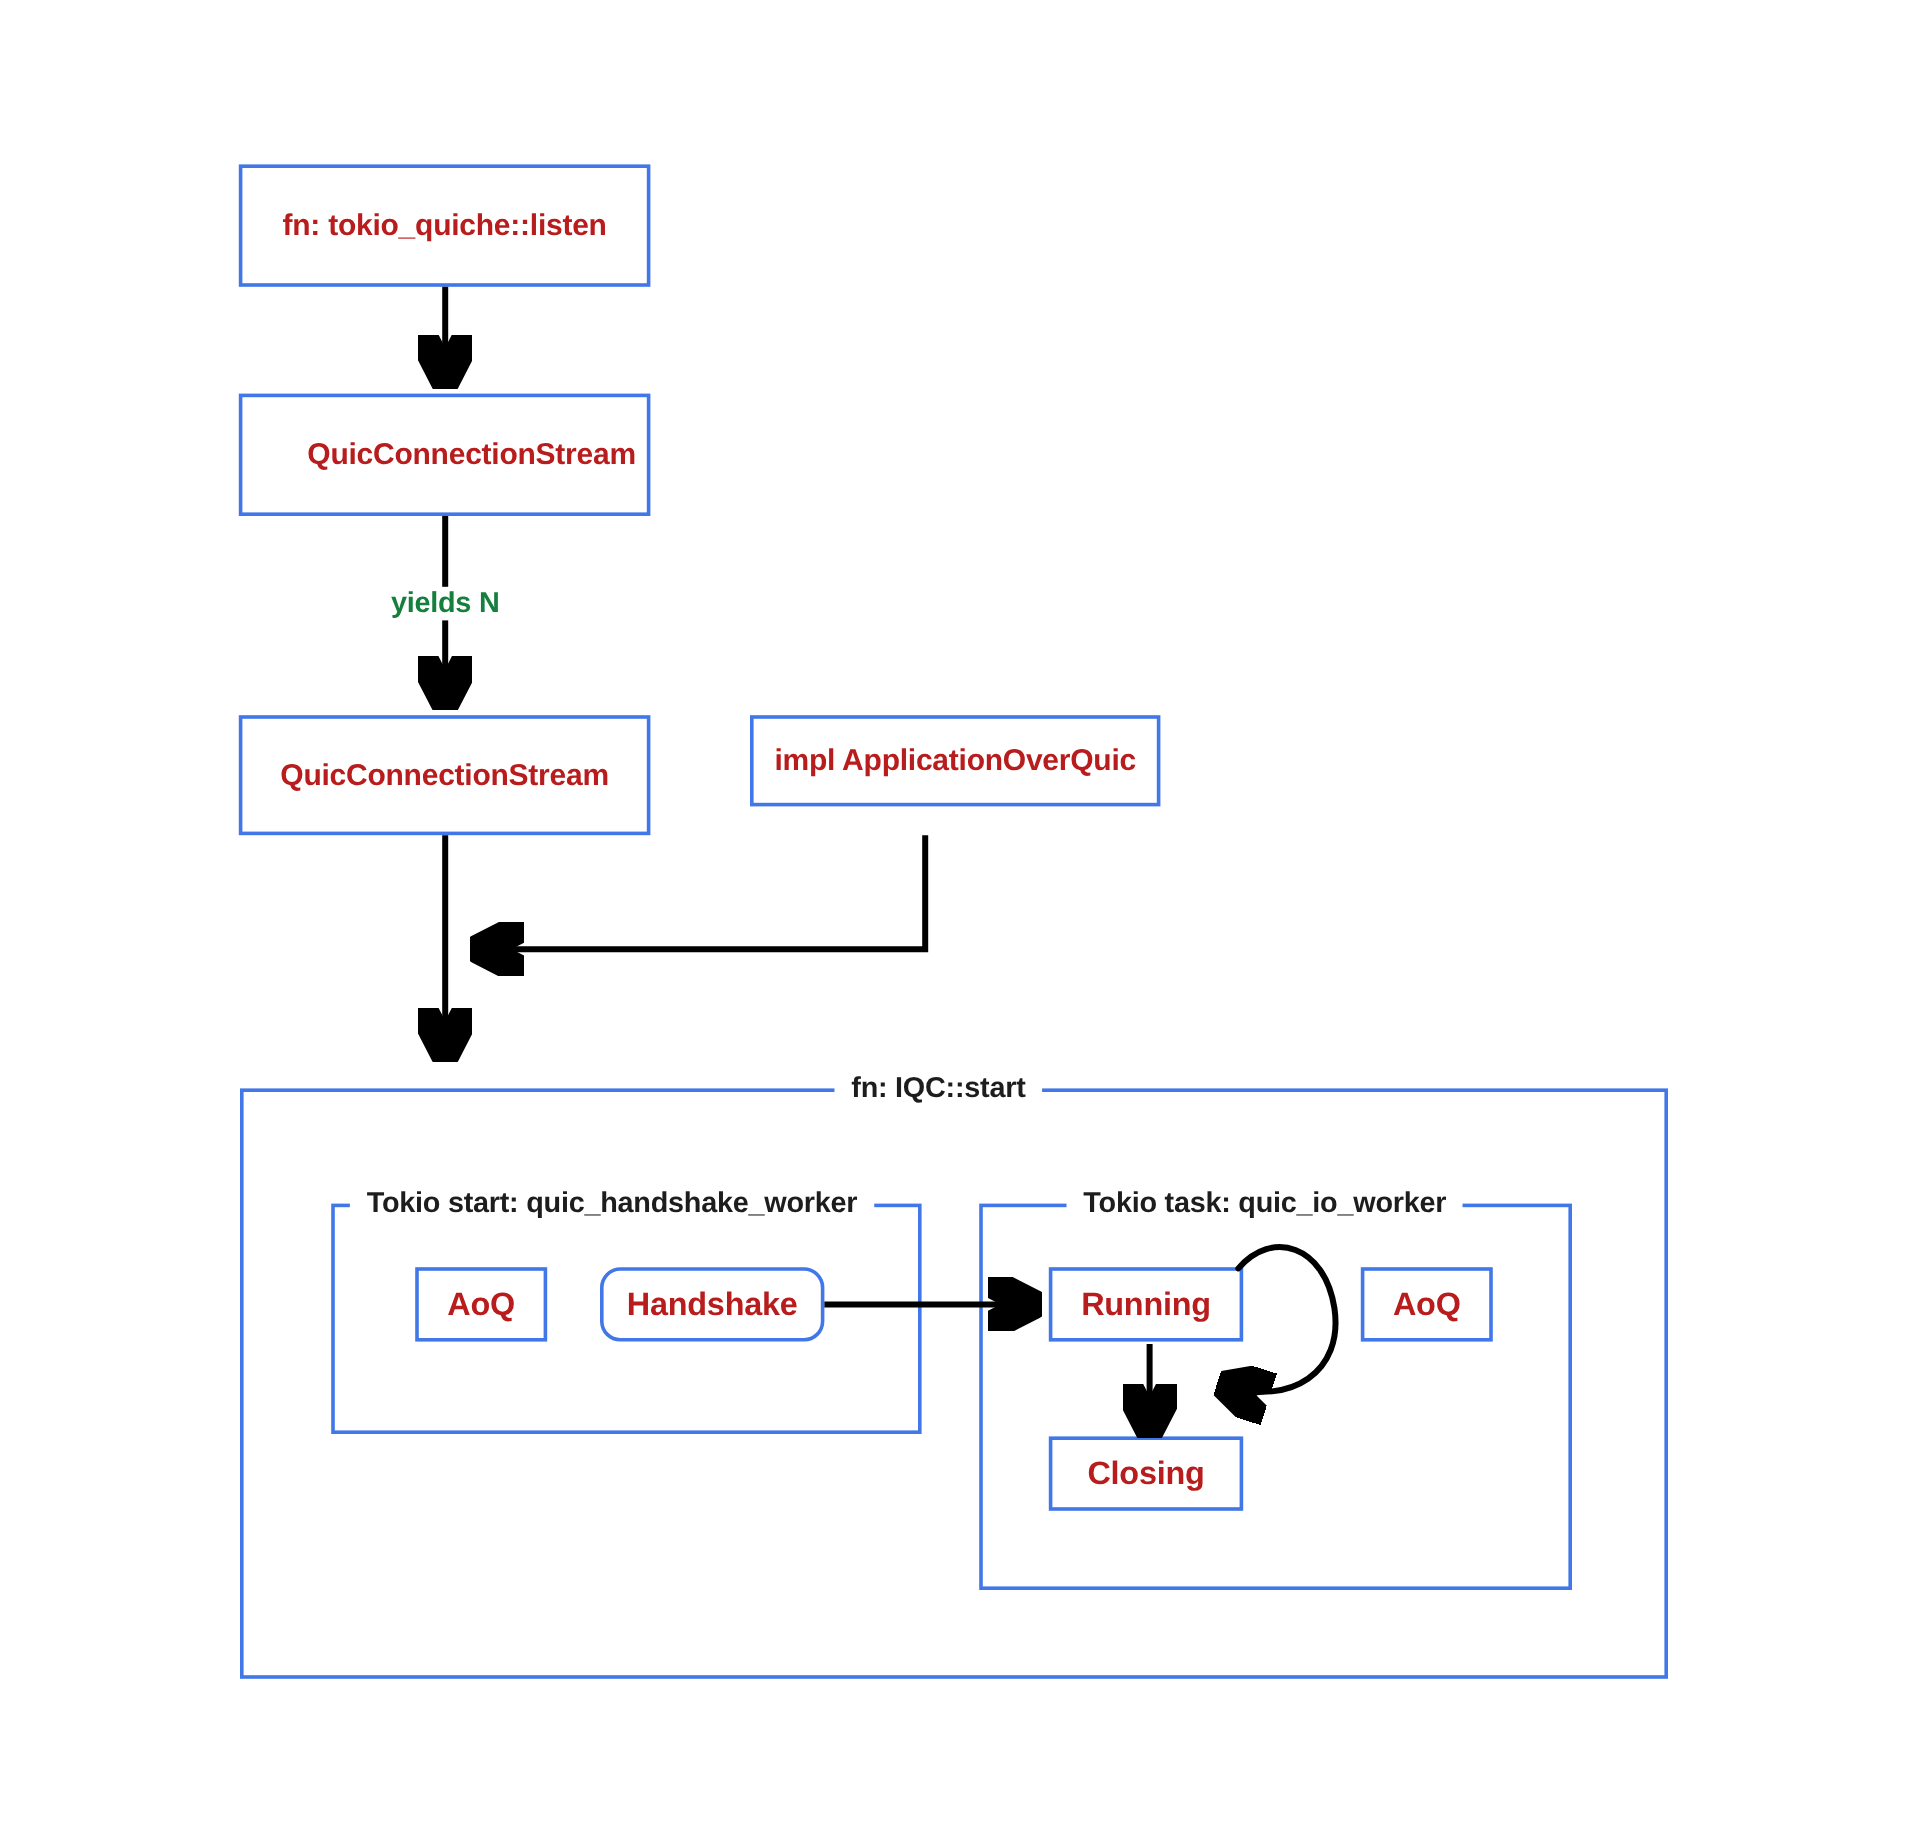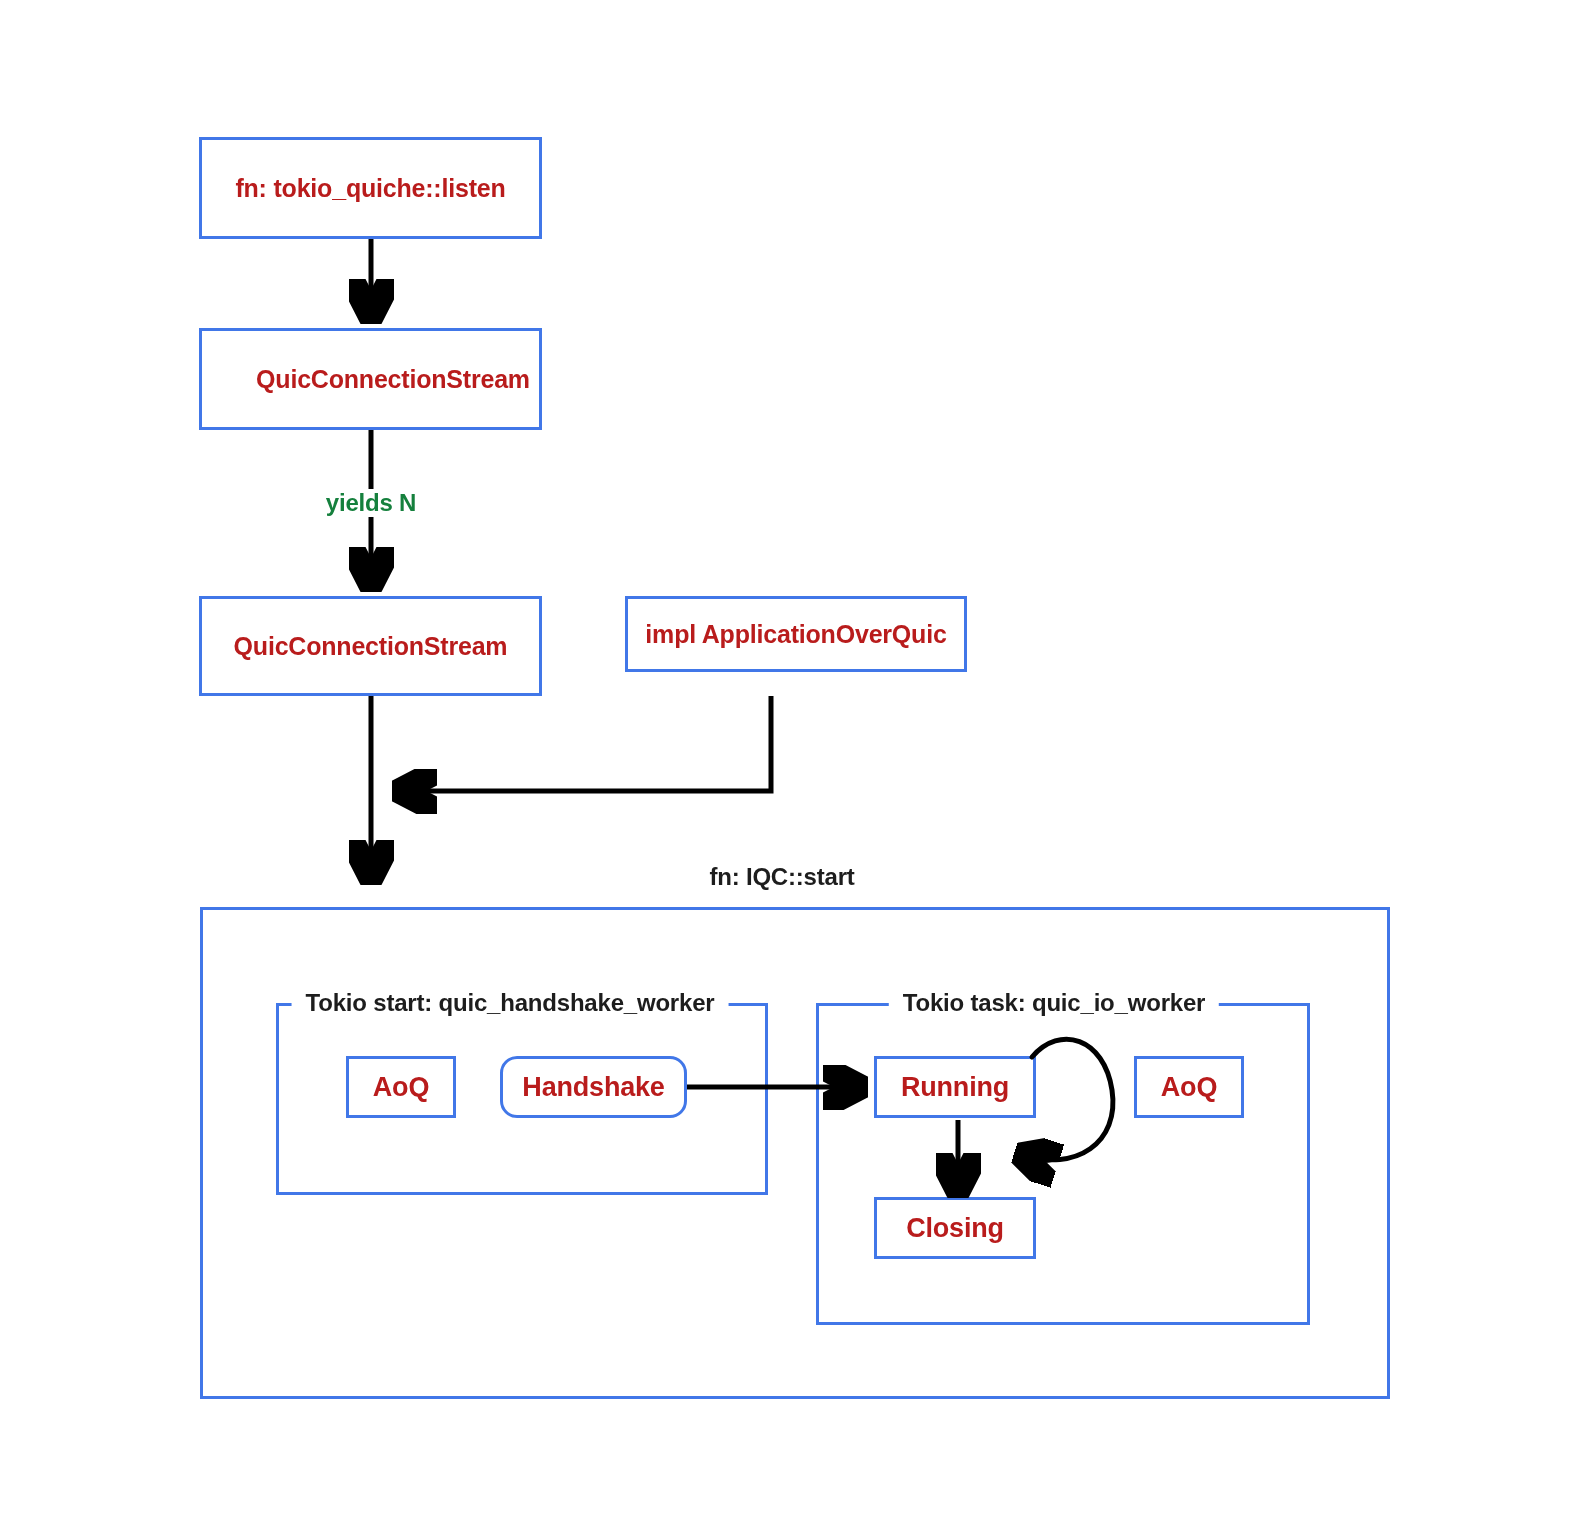--- a/index.html
+++ b/index.html
@@ -101,21 +101,21 @@
     <polyline points="771,696 771,791 400,791" marker-end="url(#arrow)"></polyline>
 
     <line x1="687" y1="1087" x2="860" y2="1087" marker-end="url(#arrow)"></line>
 
     <line x1="958" y1="1120" x2="958" y2="1190" marker-end="url(#arrow)"></line>
 
     <path d="M1032,1057 C1060,1024 1104,1038 1112,1090 C1120,1143 1076,1172 1022,1155" marker-end="url(#arrow)" stroke-linecap="round"></path>
   </svg>
 
   <div class="group" style="left:200px; top:907px; width:1190px; height:492px;"></div>
-  <div class="group-label" style="left:782px; top:877px;">fn: IQC::start</div>
+  <div class="group-label" style="left:782px; top:907px;">fn: IQC::start</div>
 
   <div class="group" style="left:276px; top:1003px; width:492px; height:192px;"></div>
   <div class="group-label" style="left:510px; top:1003px;">Tokio start: quic_handshake_worker</div>
 
   <div class="group" style="left:816px; top:1003px; width:494px; height:322px;"></div>
   <div class="group-label" style="left:1054px; top:1003px;">Tokio task: quic_io_worker</div>
 
   <div class="node node-lg" style="left:199px; top:137px; width:343px; height:102px;">fn: tokio_quiche::listen</div>
 
   <div class="node node-lg" style="left:199px; top:328px; width:343px; height:102px;padding-left:45px;">QuicConnectionStream</div>

